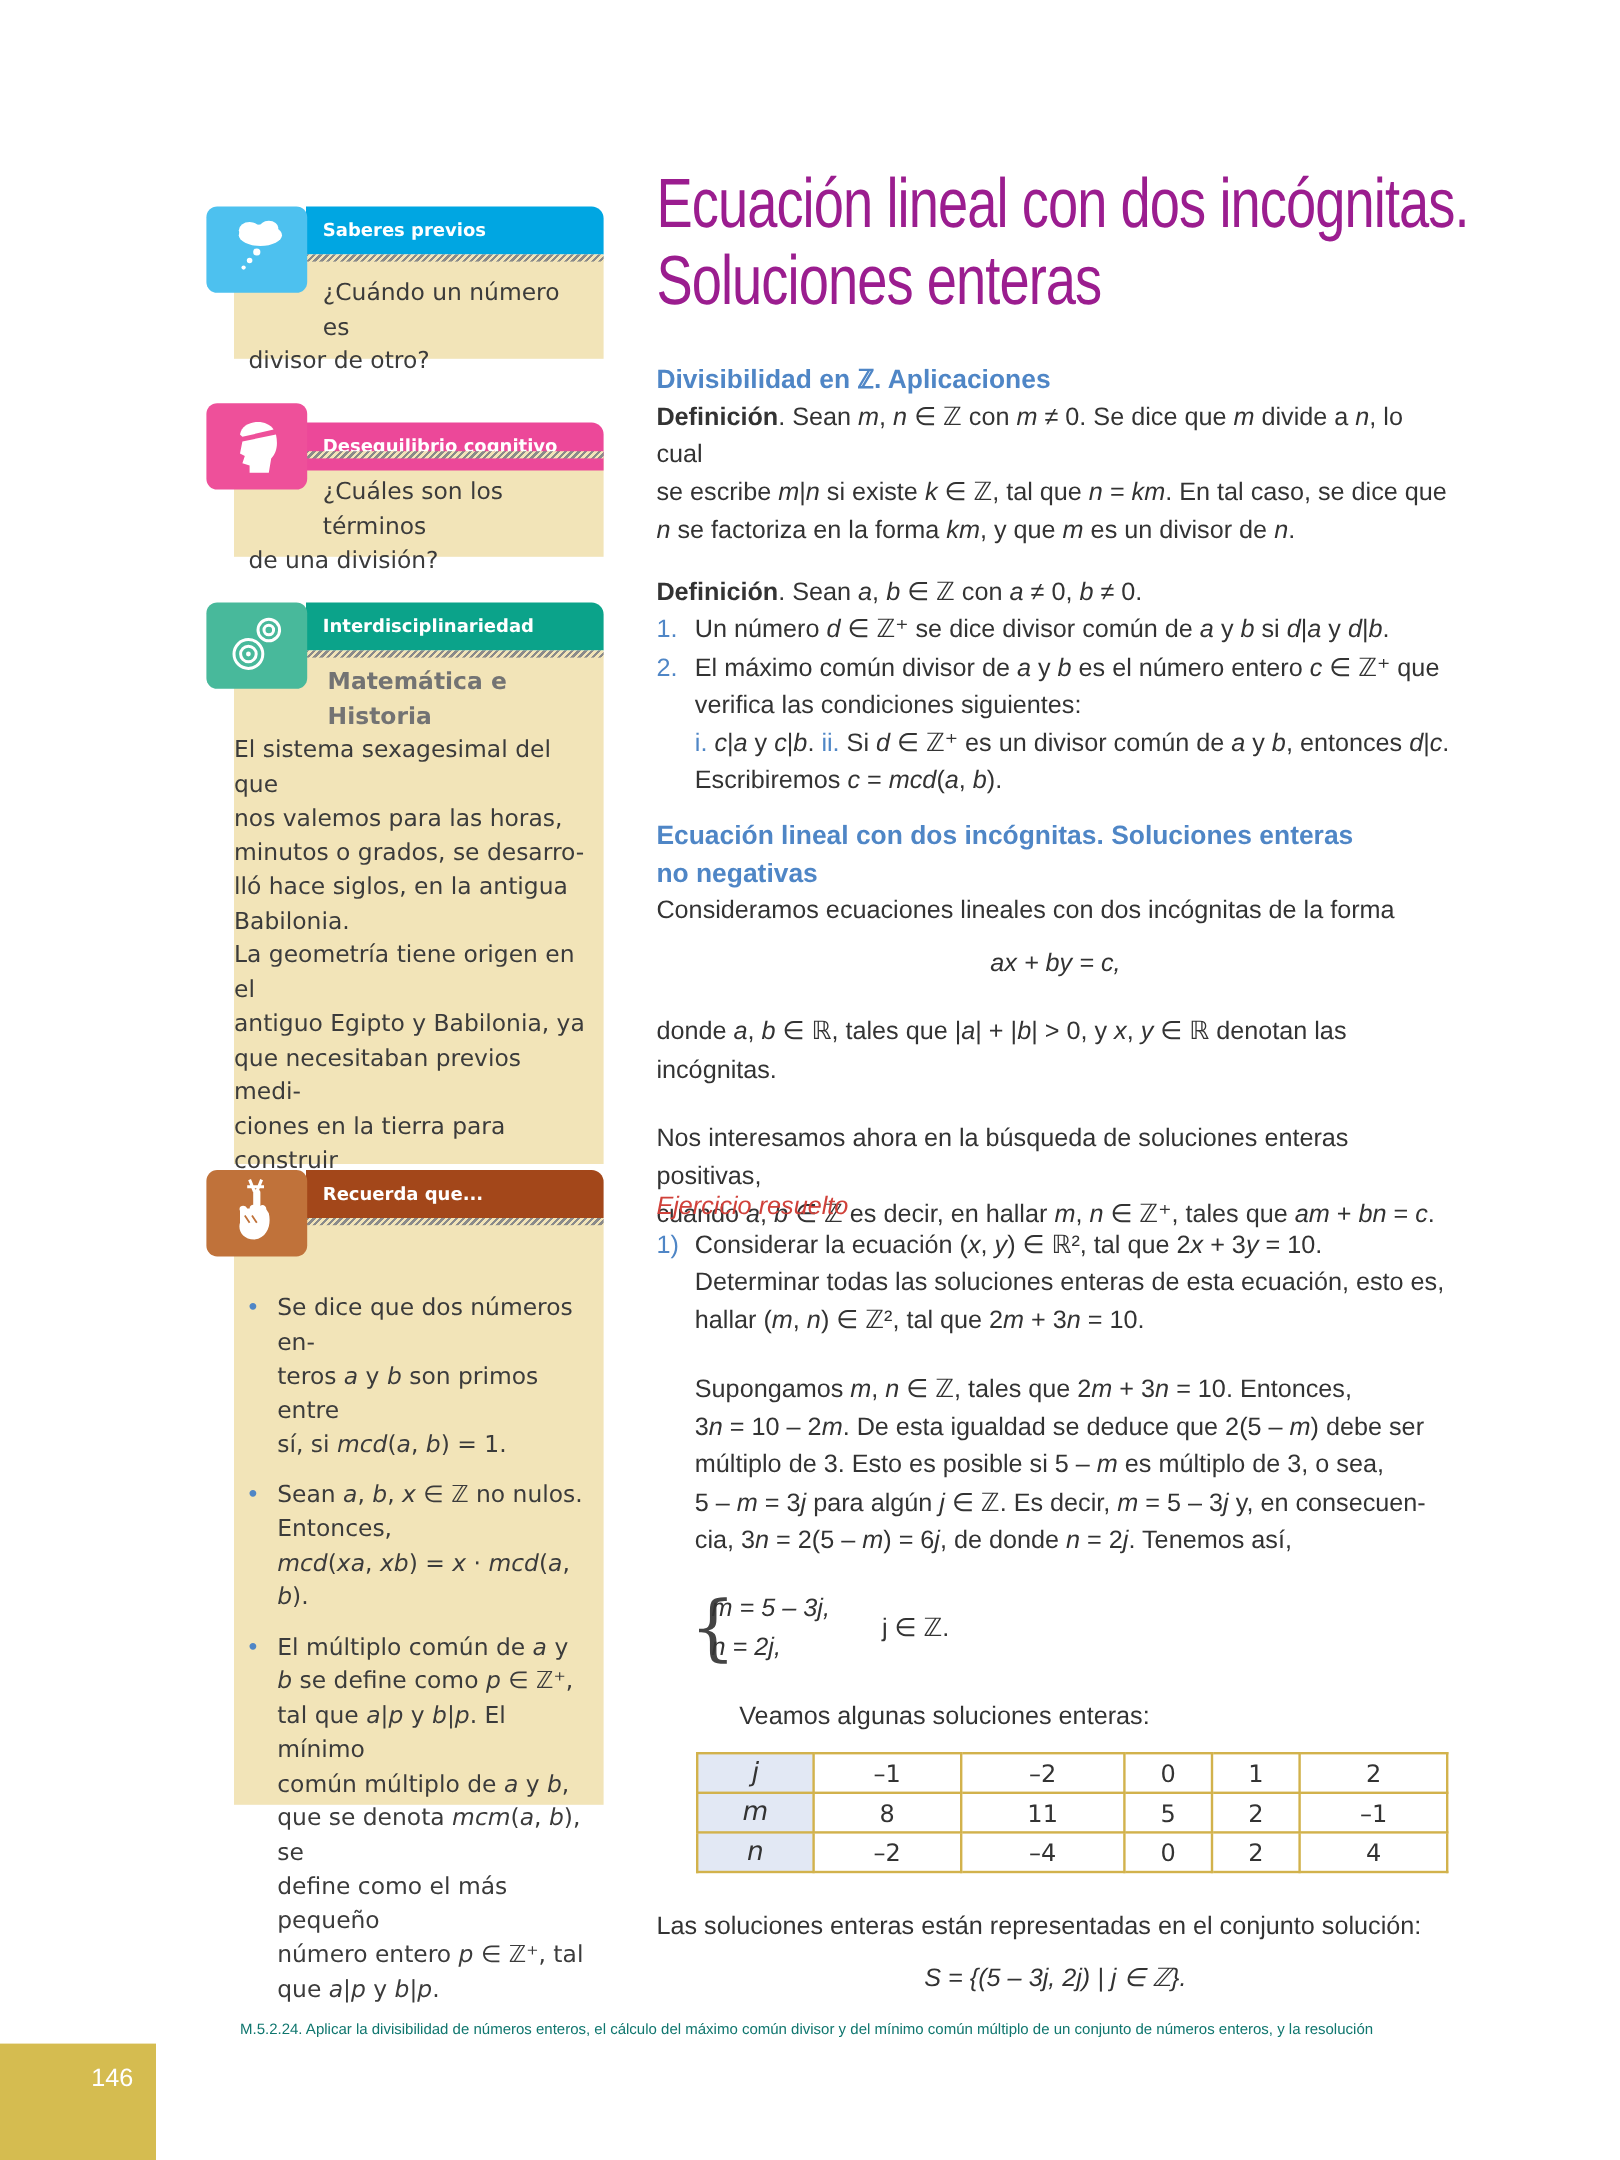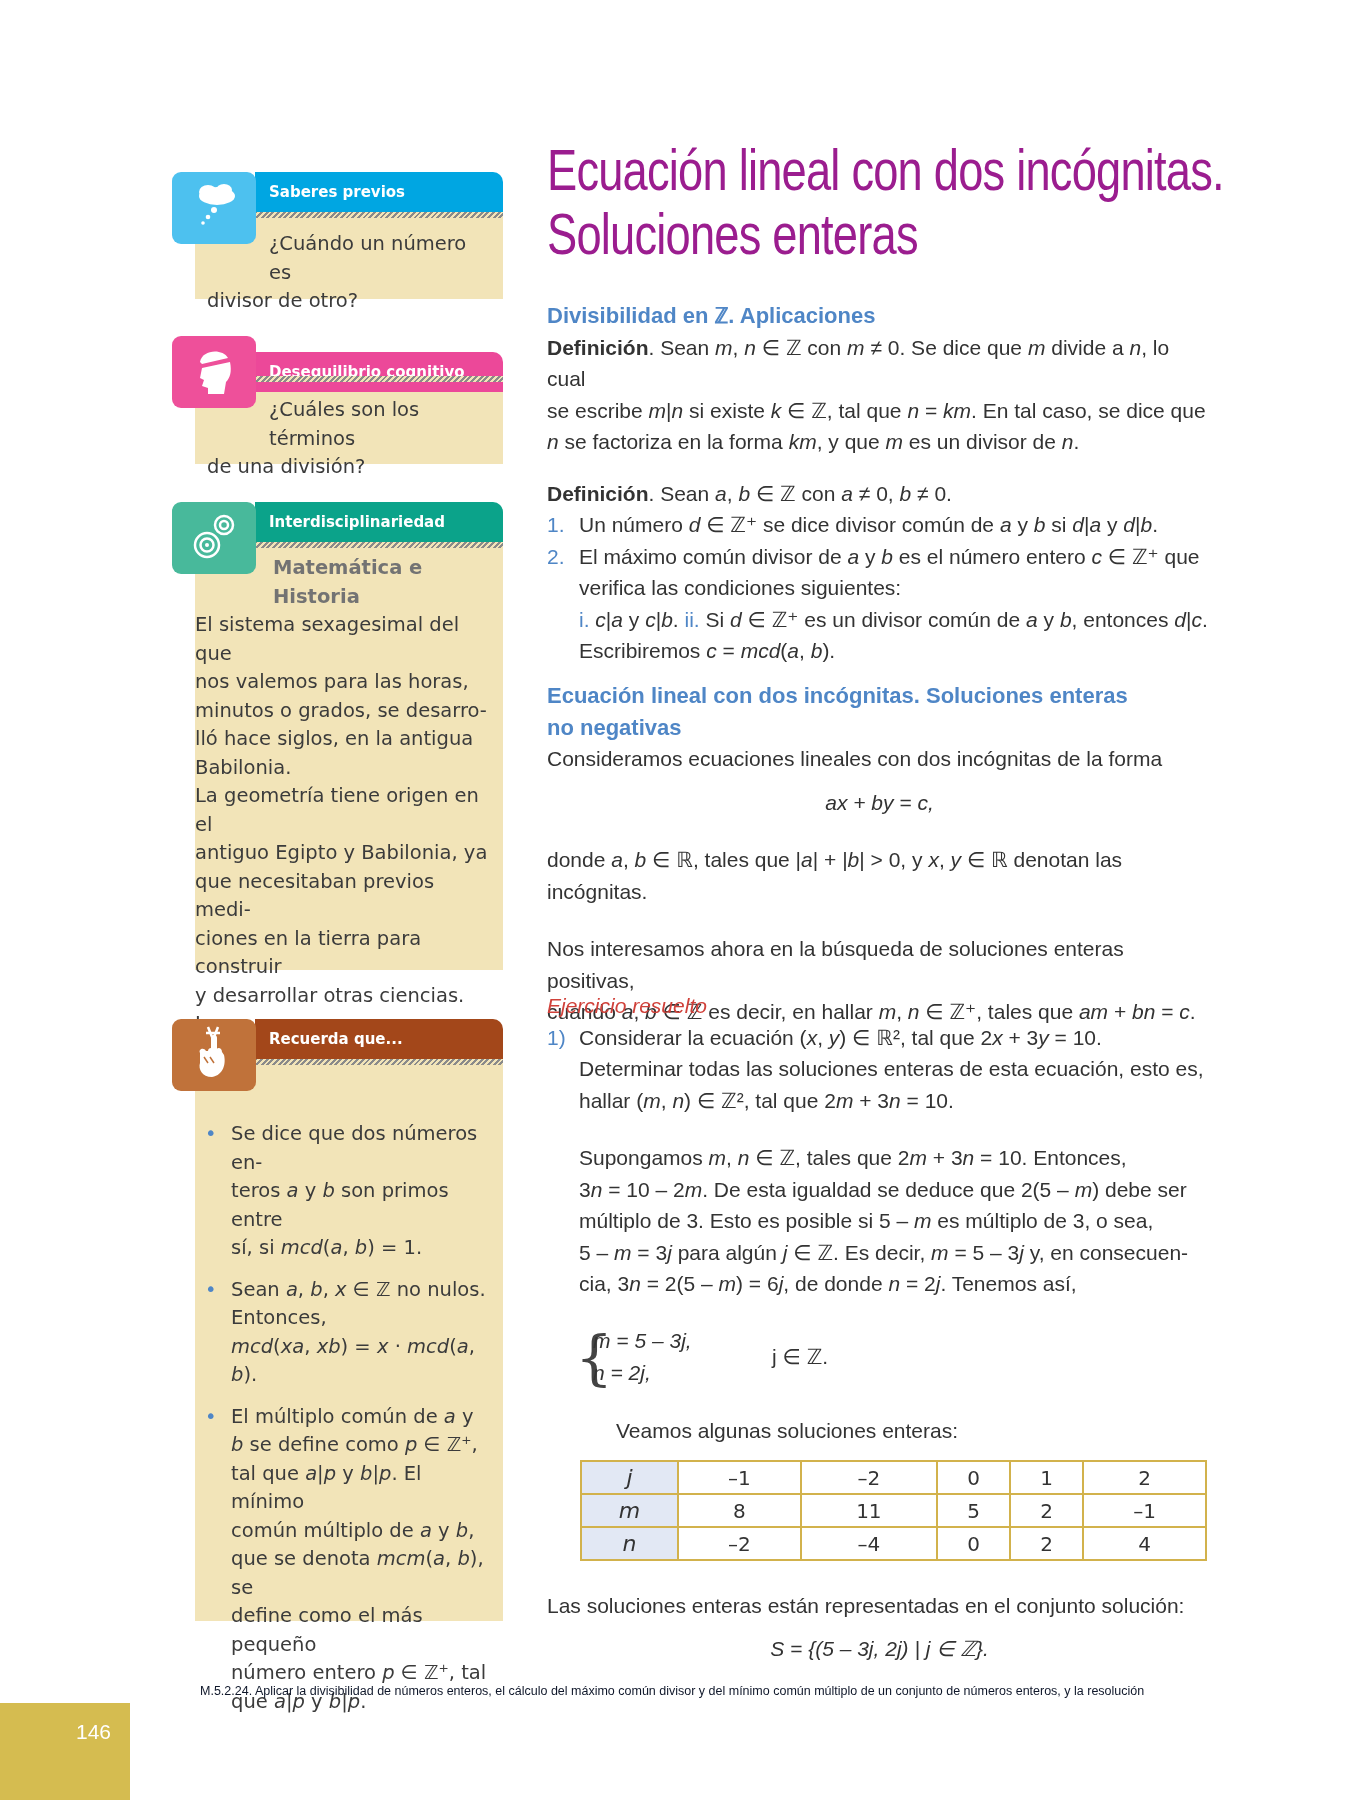--- a/index.html
+++ b/index.html
@@ -20,21 +20,21 @@
   .title{position:absolute;left:547px;top:138px;font-family:"Liberation Sans",sans-serif;font-stretch:condensed;
          color:#9b1d8f;font-size:58px;line-height:64px;transform:scaleX(0.78);transform-origin:left top;letter-spacing:-1px;white-space:nowrap;}
   .h2{color:#4f86c6;font-weight:bold;font-size:22px;}
   .num{color:#4f86c6;}
   .red{color:#d0413a;font-style:italic;}
   i{font-style:italic;}
   .center{text-align:center;}
   table.sol{border-collapse:collapse;position:absolute;left:580px;top:1460px;width:627px;font-size:20px;}
   table.sol td{border:2px solid #d2b24c;height:31px;text-align:center;color:#333;padding:0;}
   table.sol td.hd{background:#e2e8f4;font-style:italic;font-size:22px;width:95px;}
-  .footer{position:absolute;left:200px;top:1684px;width:1000px;font-size:12.5px;line-height:15px;color:#0f172a;font-family:"Liberation Sans",sans-serif;}
+  .footer{position:absolute;left:200px;top:1684px;width:1000px;font-size:12.5px;line-height:15px;color:#0f766e;font-family:"Liberation Sans",sans-serif;}
   .pagestrip{position:absolute;left:0;top:1703px;width:130px;height:97px;background:#d5bc50;}
   .pagenum{position:absolute;left:76px;top:1720px;color:#fff;font-size:21px;font-family:"Liberation Sans",sans-serif;}
   .brace{position:absolute;font-size:60px;line-height:60px;color:#444;font-family:"DejaVu Serif",serif;font-weight:100;}
 </style>
 </head>
 <body>
 
 <div class="sbox" style="top:172px;height:127px;">
   <div class="body" style="top:42px;bottom:0;"></div>
   <div class="hdr" style="top:0;background:#00a6e2;">
@@ -101,21 +101,21 @@
     <div>antiguo Egipto y Babilonia, ya</div>
     <div>que necesitaban previos medi-</div>
     <div>ciones en la tierra para construir</div>
     <div>y desarrollar otras ciencias. Los</div>
     <div>números negativos se empeza-</div>
     <div>ron a usar en la India, en el siglo</div>
     <div>VII, para indicar las deudas.</div>
   </div>
 </div>
 
-<div class="sbox" style="top:1019px;height:602px;">
+<div class="sbox" style="top:975px;height:529px;">
   <div class="body" style="top:42px;bottom:0;"></div>
   <div class="hdr" style="top:0;background:#a3471a;">
     <span>Recuerda que...</span>
   </div>
   <div class="hatch" style="top:40px;"></div>
   <div class="icon" style="background:#c0723a;">
     <svg width="84" height="72" viewBox="0 0 84 72">
       <path d="M36 8 L40 18 M46 8 L42 18 M34 14 L48 14" stroke="#fff" stroke-width="2.5" fill="none"></path>
       <rect x="39" y="16" width="6" height="18" rx="3" fill="#fff"></rect>
       <path d="M28 34 C26 30 32 28 34 32 L36 32 C36 28 42 28 42 32 L44 32 C44 28 50 28 50 33 L52 36 C54 44 52 56 40 58 C30 58 26 50 28 44 Z" fill="#fff"></path>
@@ -194,21 +194,21 @@
     <div>5 – <i>m</i> = 3<i>j</i> para algún <i>j</i> ∈ ℤ. Es decir, <i>m</i> = 5 – 3<i>j</i>  y, en consecuen-</div>
     <div>cia, 3<i>n</i> = 2(5 – <i>m</i>) = 6<i>j</i>, de donde <i>n</i> = 2<i>j</i>. Tenemos así,</div>
   </div>
 </div>
 
 <div class="brace" style="left:575px;top:1327px;">{</div>
 <div class="main" style="left:593px;top:1325px;width:300px;font-style:italic;">
   <div>m = 5 – 3j,</div>
   <div>n = 2j,</div>
 </div>
-<div class="main" style="left:772px;top:1341px;width:120px;">j ∈ ℤ.</div>
+<div class="main" style="left:735px;top:1341px;width:120px;">j ∈ ℤ.</div>
 
 <div class="main" style="left:580px;top:1415px;margin-left:36px;">Veamos algunas soluciones enteras:</div>
 
 <table class="sol">
   <tbody>
       <tr>
     <td class="hd">j</td>
     <td>–1</td>
     <td>–2</td>
     <td>0</td>

